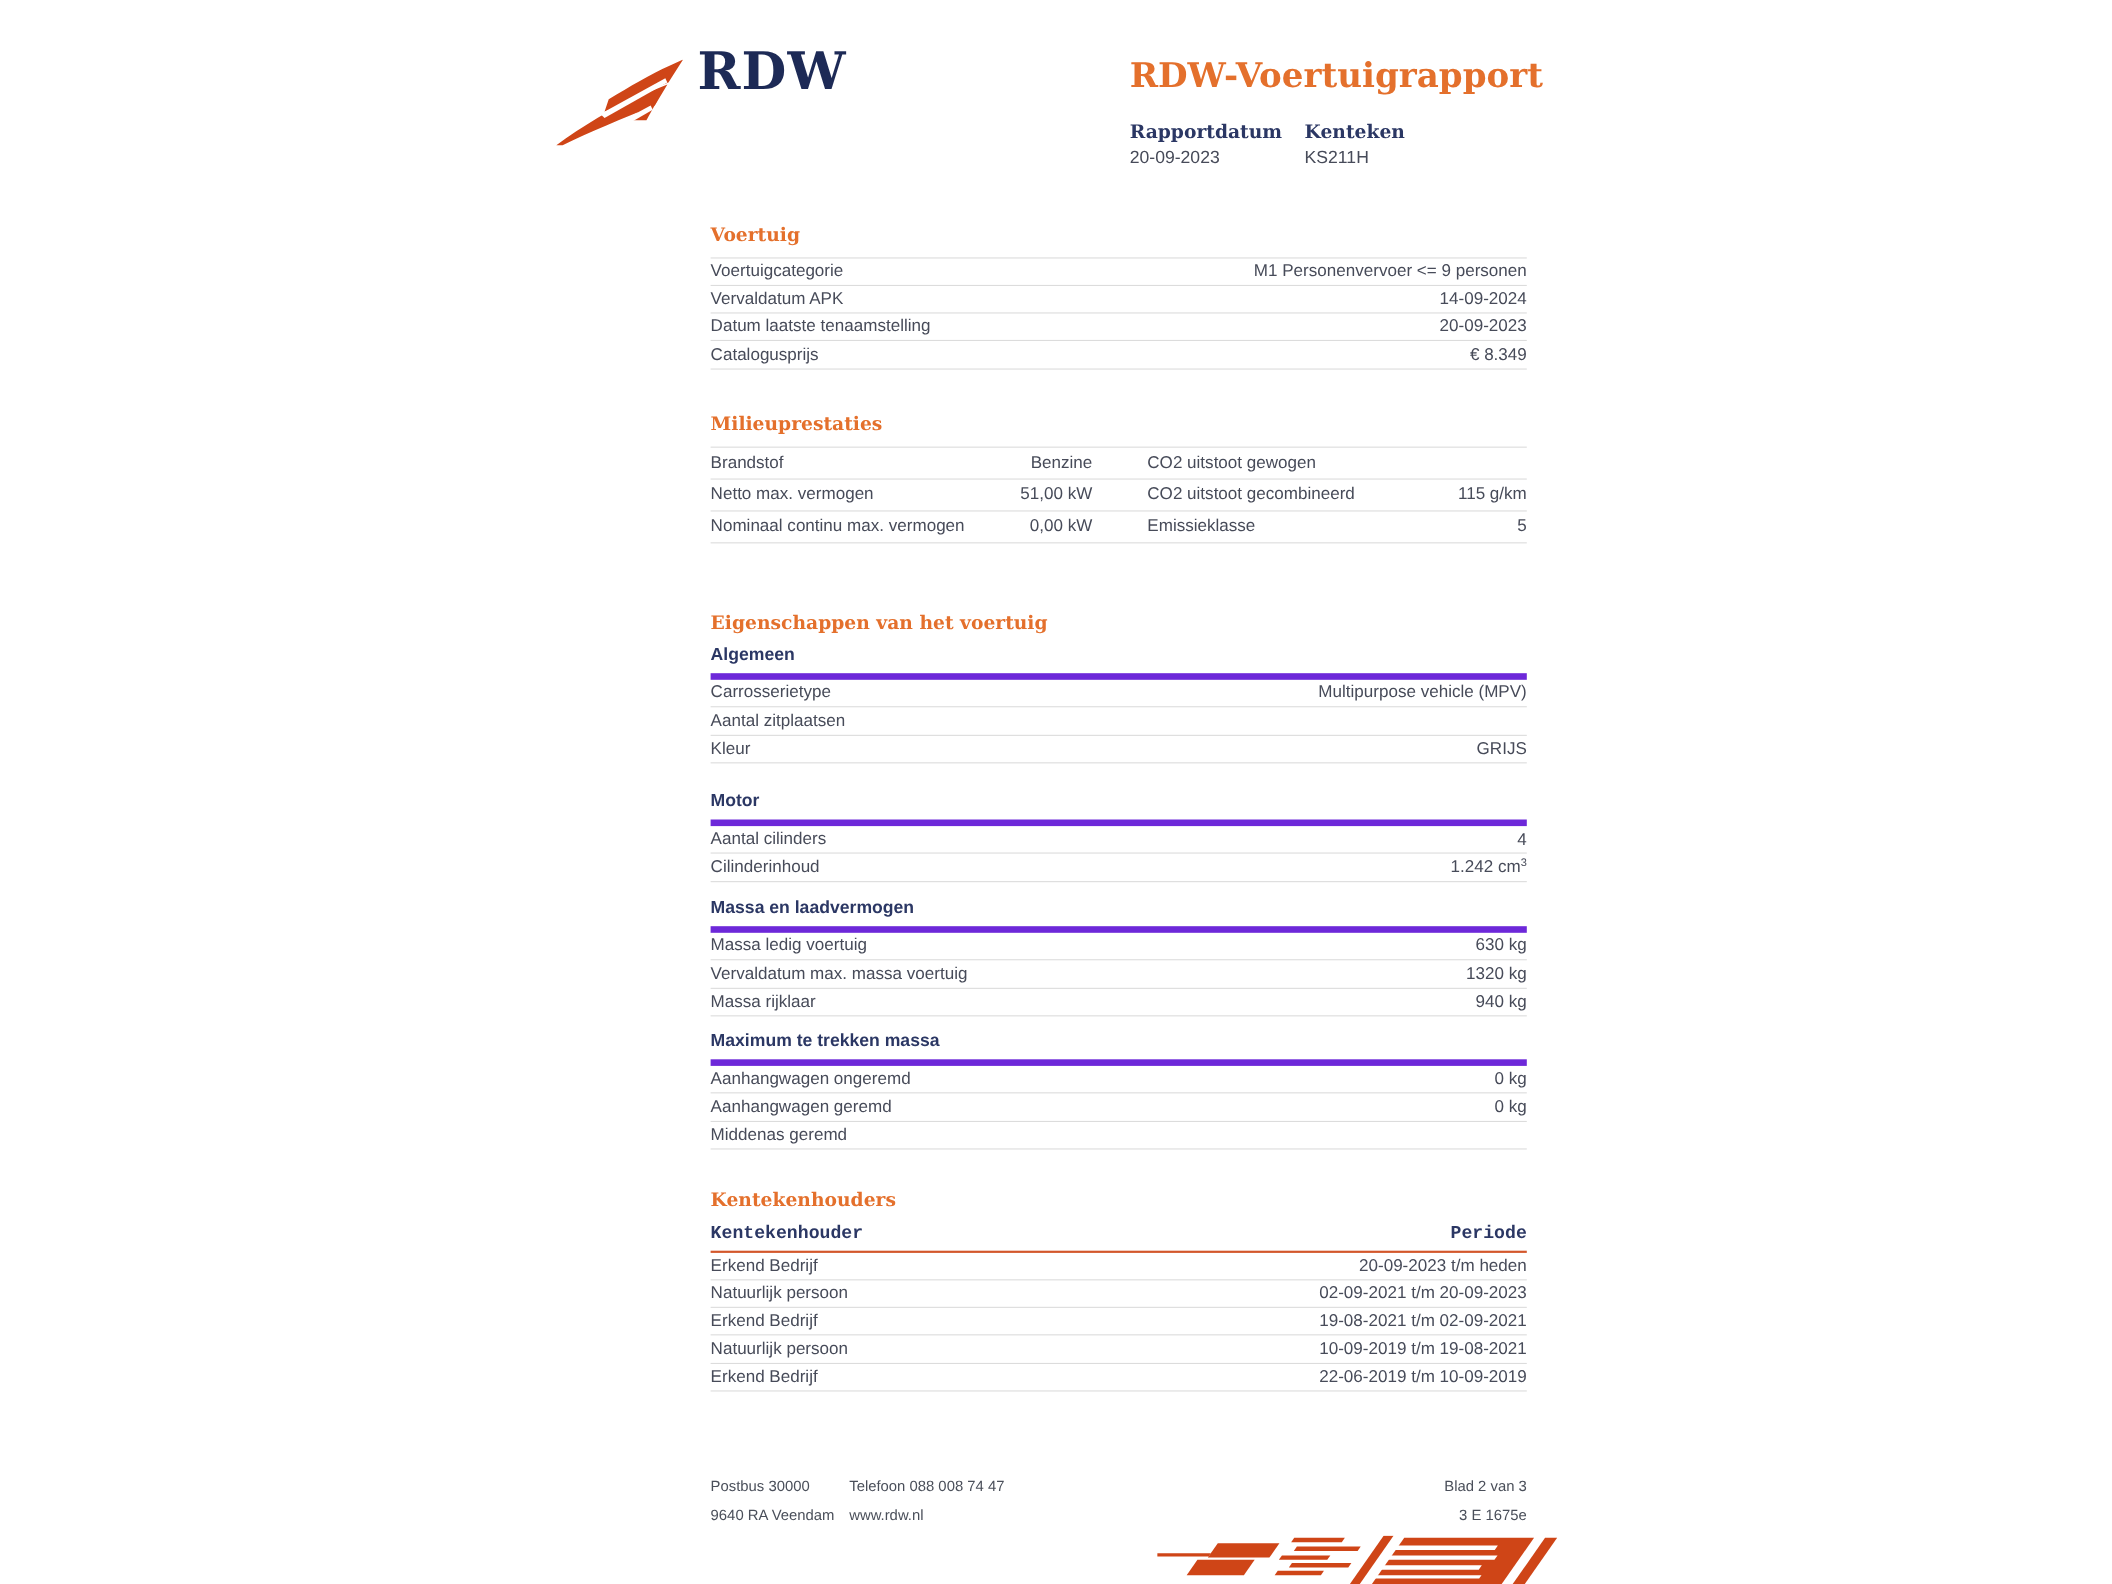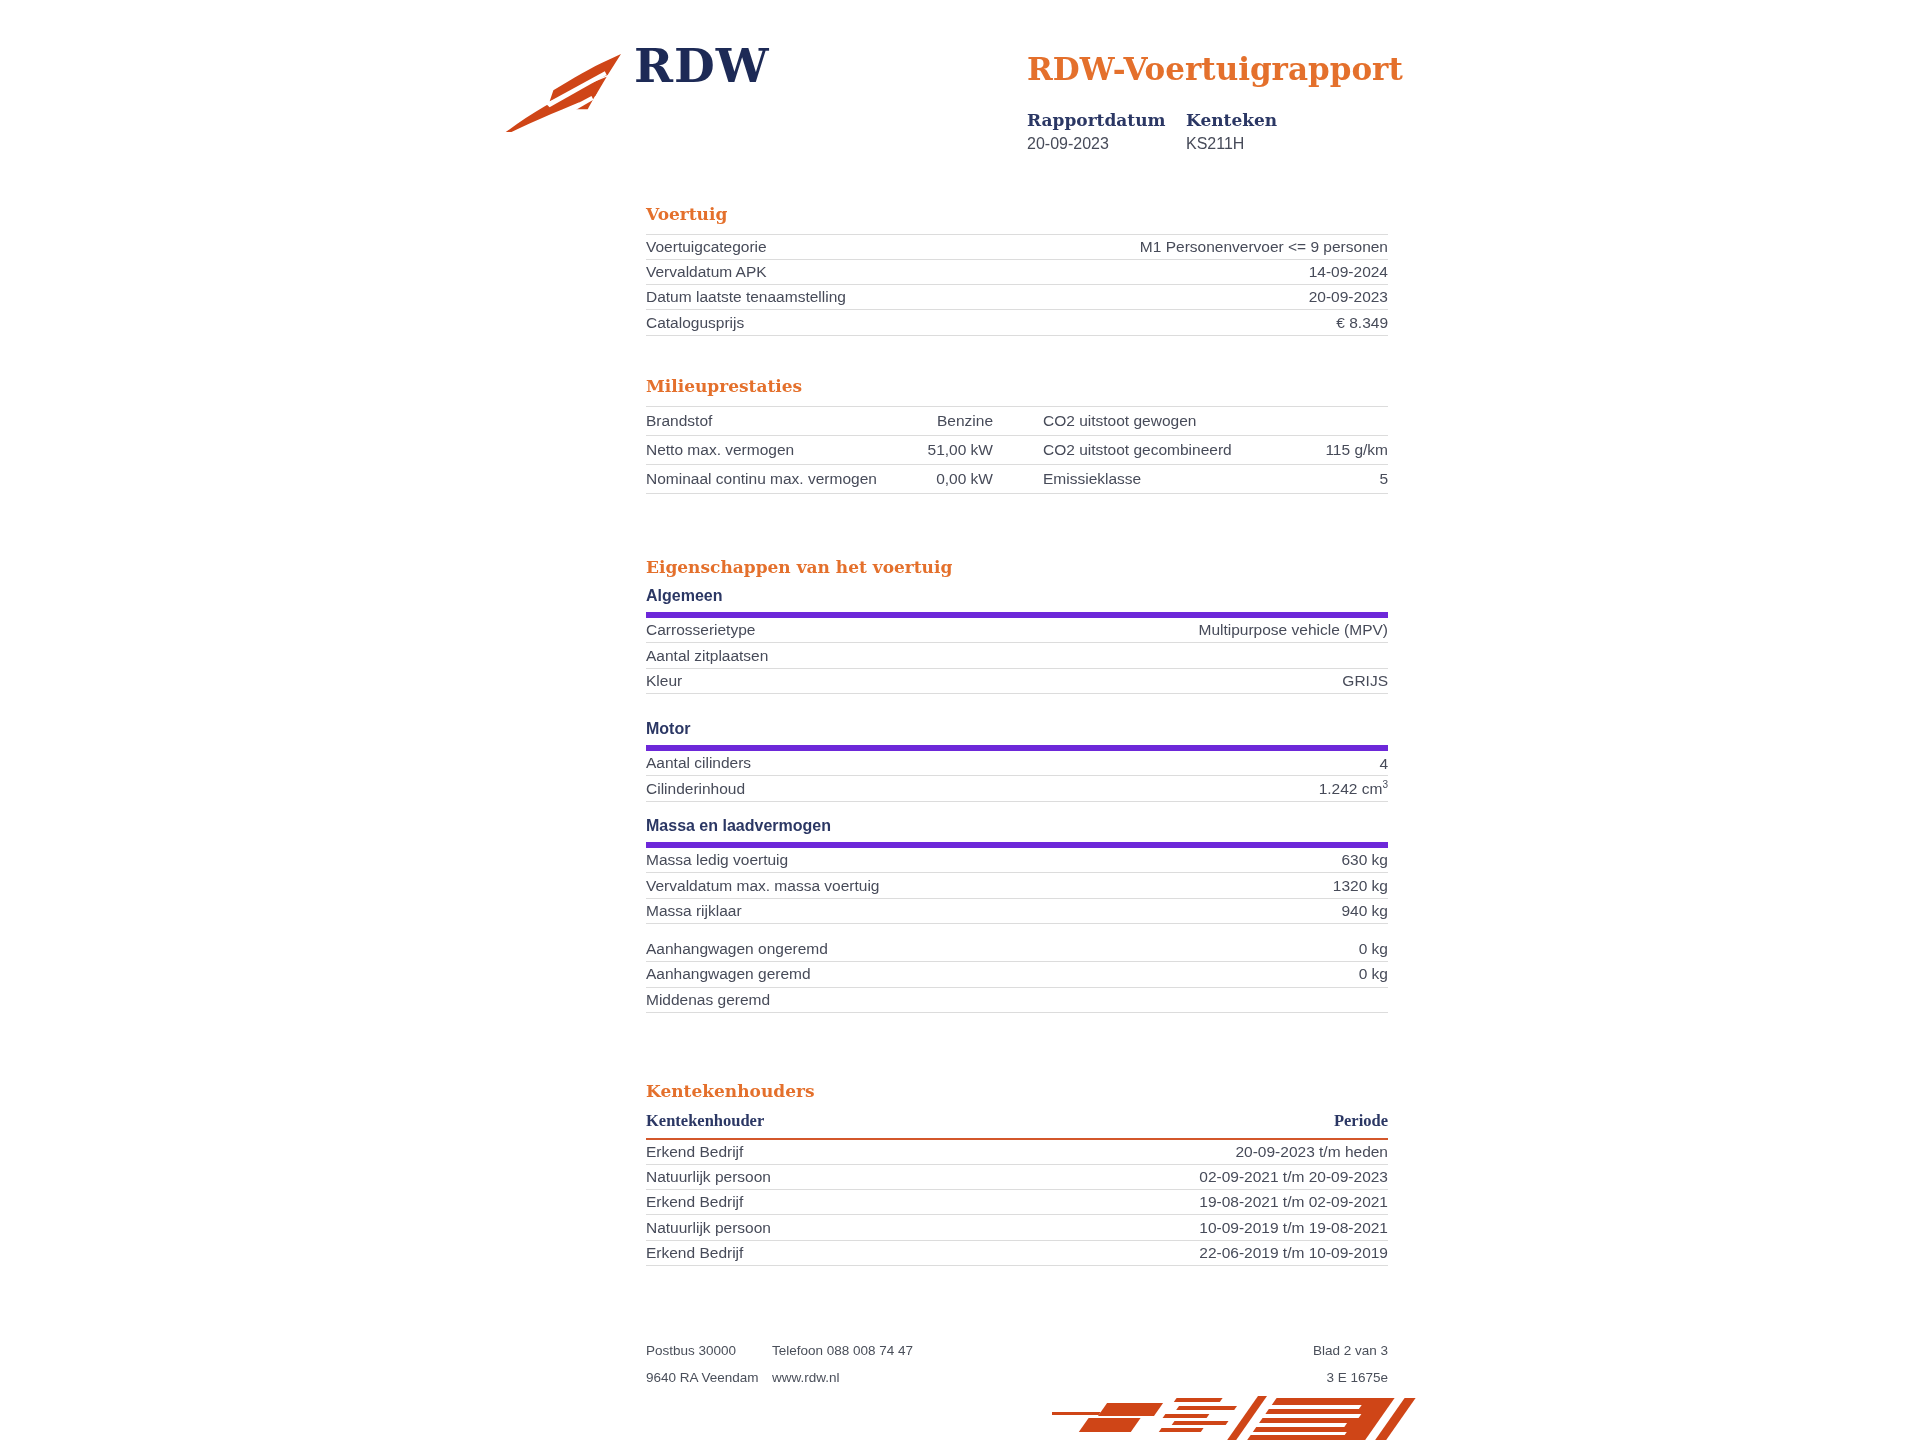--- a/index.html
+++ b/index.html
@@ -43,21 +43,21 @@
   }
   .mrow .val{text-align:right;white-space:nowrap;}
   
   .sub-title{
     font-size:16px;font-weight:bold;color:#2b3764;margin:0;padding-bottom:7px;
     border-bottom:6px solid #6d28d9;line-height:1.2;
   }
   
   .kt-head{
     display:flex;justify-content:space-between;align-items:flex-end;
-    font-family:Liberation Serif, serif;font-weight:bold;font-size:16.5px;color:#2b3764;
+    font-family:Liberation Mono, monospace;font-weight:bold;font-size:16.5px;color:#2b3764;
     padding-bottom:7px;border-bottom:2px solid #d3572b;margin-top:4px;
   }
   
   .footer{position:absolute;left:646px;width:742px;top:1337px;}
   .footer-line{
     display:grid;grid-template-columns:126px 1fr auto;align-items:center;
     height:27px;font-size:13.5px;color:#4a4f5a;
   }
   .footer-line .fr{text-align:right;}
   
@@ -191,20 +191,21 @@
         <span class="val">1320 kg</span>
       </div>
       <div class="row">
         <span>Massa rijklaar</span>
         <span class="val">940 kg</span>
       </div>
     </div>
   </div>
 
   <div class="section" style="top:937px;">
+    <h3 class="sub-title">Maximum te trekken massa</h3>
     <div class="tbl no-top">
       <div class="row">
         <span>Aanhangwagen ongeremd</span>
         <span class="val">0 kg</span>
       </div>
       <div class="row">
         <span>Aanhangwagen geremd</span>
         <span class="val">0 kg</span>
       </div>
       <div class="row">

